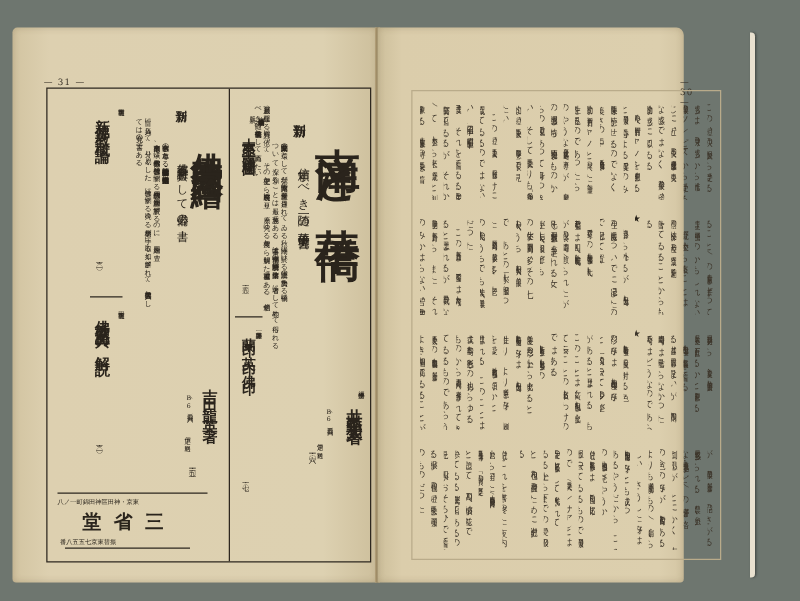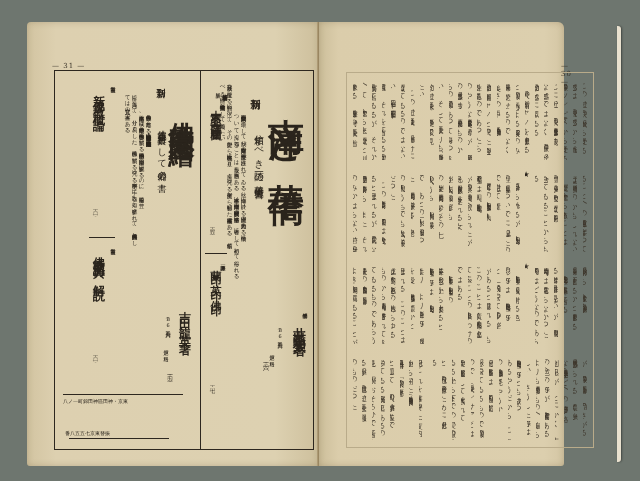--- a/index.html
+++ b/index.html
@@ -1,17 +1,17 @@
 <!DOCTYPE html>
 <html><head>
 <meta charset="utf-8">
 <style>
   html,body{margin:0;padding:0;}
   body{width:640px;height:481px;background:#6e766f;position:relative;overflow:hidden;font-family:"DejaVu Serif","Liberation Serif",serif;}
-  .spread{position:absolute;left:27px;top:22px;width:600px;height:444px;}
+  .spread{position:absolute;left:10px;top:22px;width:600px;height:444px;}
   .page{position:absolute;top:0;height:444px;background:#dccfae;}
   .page.left{left:0;width:292px;background:linear-gradient(90deg,#d2c4a1 0%,#ddd0b0 10%,#ddd1b1 85%,#cdbf9c 100%);border-radius:4px 0 0 3px;box-shadow:inset 0 0 6px rgba(90,70,40,.25);}
   .page.right{left:292px;width:245px;background:linear-gradient(90deg,#cdbf9b 0%,#dbcdab 8%,#dccfae 92%,#d4c6a4 100%);border-radius:0 6px 3px 0;box-shadow:inset 0 0 6px rgba(90,70,40,.25);}
   .page-edge{position:absolute;left:590px;top:4px;width:4px;height:436px;background:#e9e1cf;border-radius:0 3px 3px 0;box-shadow:1px 0 2px rgba(0,0,0,.4);}
   .gutter{position:absolute;left:290px;top:0;width:4px;height:444px;background:linear-gradient(90deg,#b7a47d,#8f7c58,#b7a47d);}
   .pgnum{position:absolute;top:40px;font-size:7px;color:#3a3328;letter-spacing:1px;}
   .vt{writing-mode:vertical-rl;text-orientation:upright;color:#2a241c;}
   
   .adframe{position:absolute;left:27px;top:48px;width:258px;height:378px;border:1.5px solid #2d271f;}
   .adsplit{position:absolute;left:145px;top:0;width:1px;height:100%;background:#2d271f;}
@@ -73,20 +73,21 @@
       <div class="abs vt big" style="left:35px;top:14px;font-size:12px;letter-spacing:6px;">新佛教概論</div>
       <div class="abs vt" style="left:38px;top:136px;font-size:5.5px;">一・二〇</div>
       <div class="abs" style="left:34px;top:166px;width:26px;height:1px;background:#2d271f;"></div>
 
       <div class="abs vt" style="left:55px;top:174px;font-size:5px;">吉田龍英著</div>
       <div class="abs vt big" style="left:35px;top:176px;font-size:12px;letter-spacing:3px;">佛教聖典の解説</div>
       <div class="abs vt" style="left:38px;top:282px;font-size:5.5px;">一・二〇</div>
 
       <div class="abs" style="left:8px;top:323px;width:120px;height:1px;background:#2d271f;"></div>
       <div class="abs" style="left:8px;top:327px;font-size:5px;color:#2a241c;direction:rtl;unicode-bidi:bidi-override;">東京・神田區神田錦町一ノ八</div>
+      <div class="abs big" style="left:28px;top:337px;font-size:15px;letter-spacing:10px;color:#2a241c;direction:rtl;unicode-bidi:bidi-override;">三省堂</div>
       <div class="abs" style="left:10px;top:359px;font-size:5px;color:#2a241c;direction:rtl;unicode-bidi:bidi-override;">振替東京七五五八番</div>
       <div class="abs" style="left:14px;top:367px;width:100px;height:1px;background:#2d271f;"></div>
     </div>
   </div>
 
   <div class="gutter"></div>
 
   <div class="page right">
     <div class="pgnum" style="left:242px;">— 30 —</div>
   </div>

